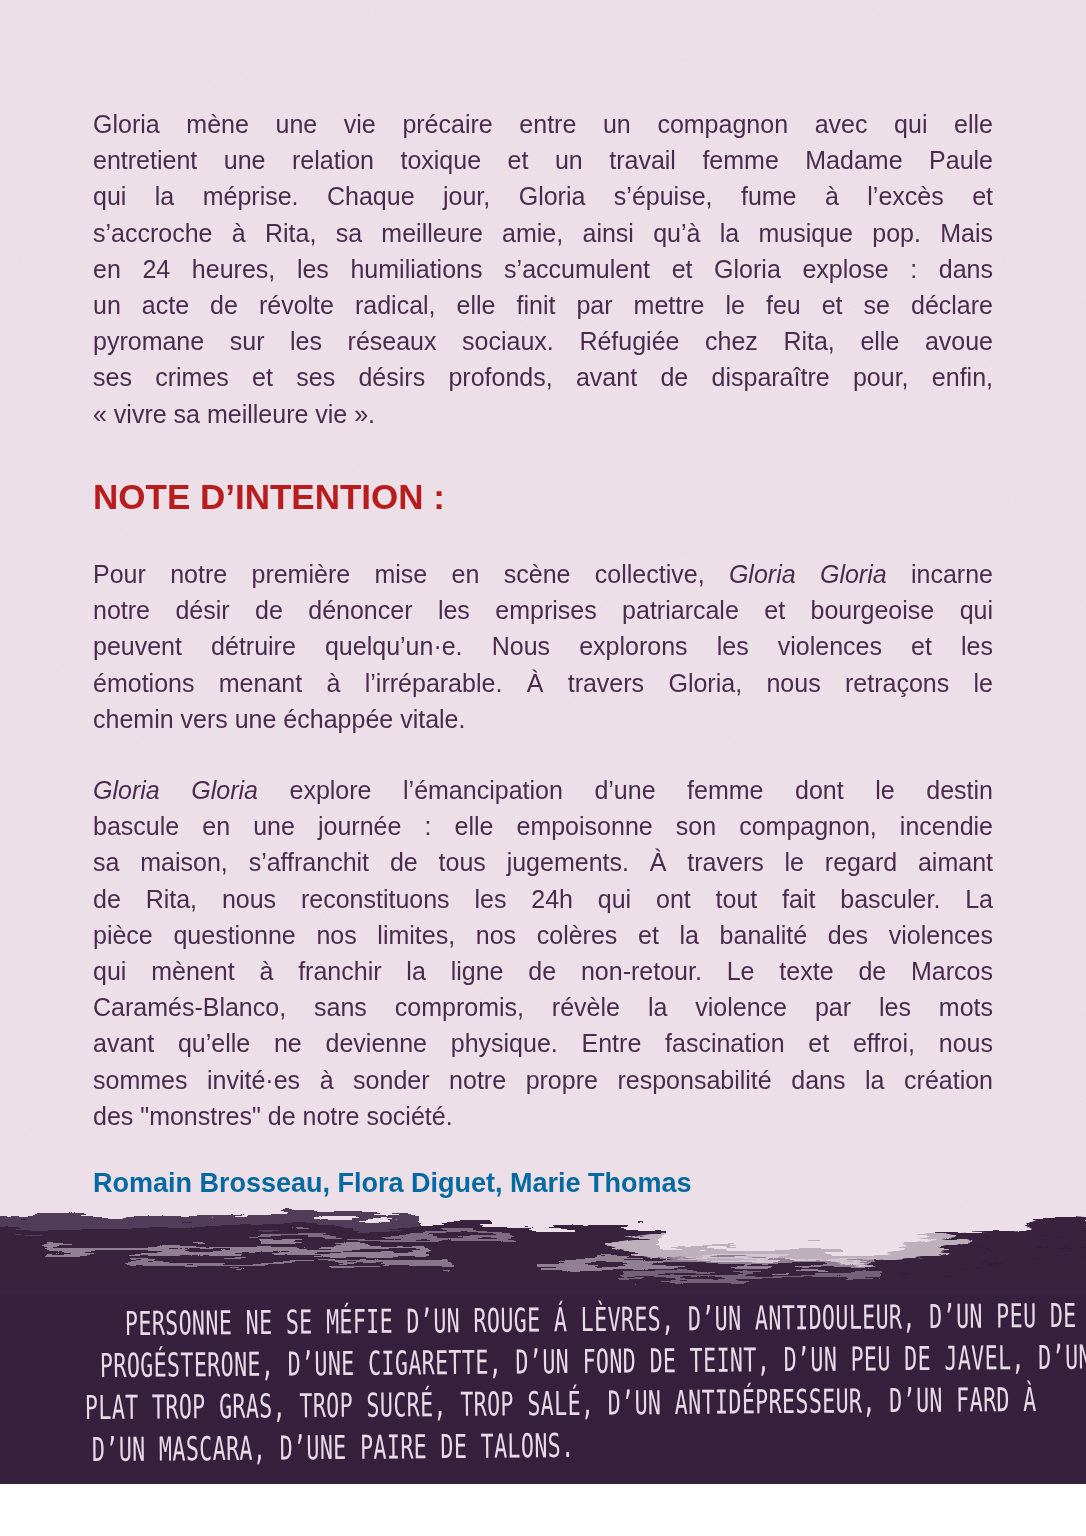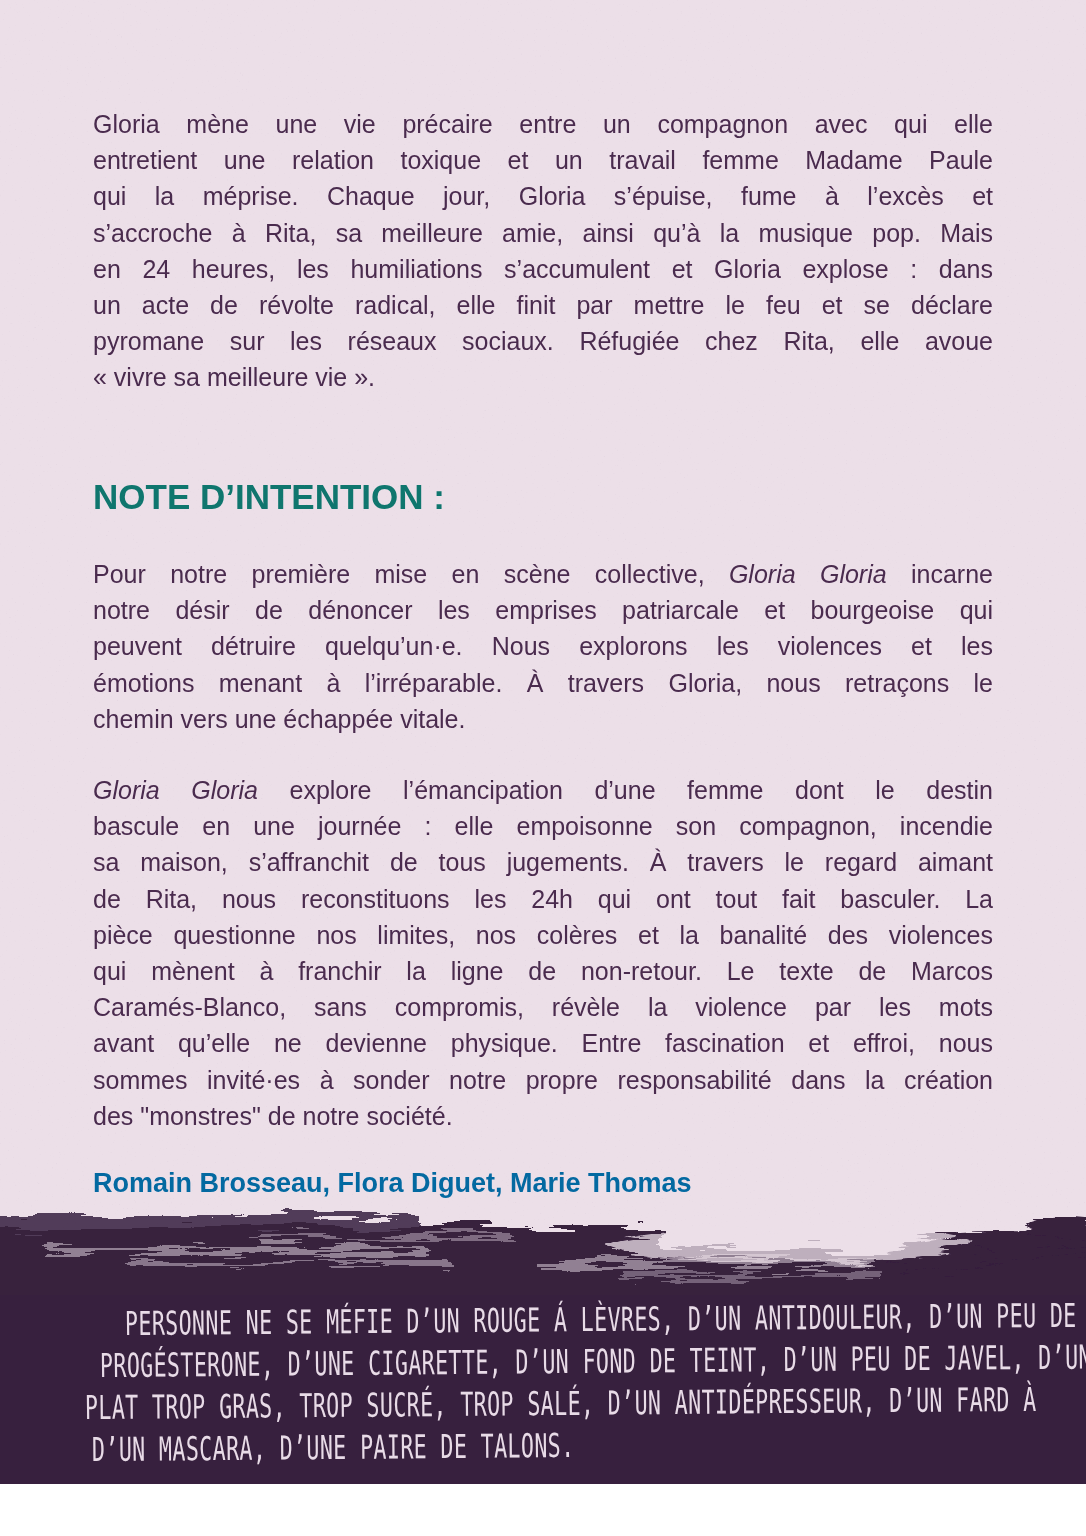--- a/index.html
+++ b/index.html
@@ -17,21 +17,21 @@
     font-size:25px;line-height:36.2px;
     text-align:justify;
     white-space:normal;
   }
   .j{text-align-last:justify;}
   .last{text-align-last:left;}
   .it{font-style:italic;}
   .synopsis{top:106px;}
   .heading{
     position:absolute;left:93px;top:477px;z-index:1;
-    font-size:35px;font-weight:bold;color:#0f766e;
+    font-size:35px;font-weight:bold;color:#b91c1c;
     letter-spacing:0px;
   }
   .intent-p1{top:556px;}
   .intent-p2{top:772px;}
   .authors{
     position:absolute;left:93px;top:1168px;z-index:1;
     font-size:27px;font-weight:bold;color:#0369a1;
   }
   .brush-band{position:absolute;left:0;top:1195px;width:1086px;height:110px;z-index:3;}
   .footer-dark{
@@ -67,20 +67,21 @@
   </svg>
 
   <section class="textcol synopsis" style="position:absolute;top:106px;">
     <div class="bline j">Gloria mène une vie précaire entre un compagnon avec qui elle</div>
     <div class="bline j">entretient une relation toxique et un travail femme Madame Paule</div>
     <div class="bline j">qui la méprise. Chaque jour, Gloria s’épuise, fume à l’excès et</div>
     <div class="bline j">s’accroche à Rita, sa meilleure amie, ainsi qu’à la musique pop. Mais</div>
     <div class="bline j">en 24 heures, les humiliations s’accumulent et Gloria explose : dans</div>
     <div class="bline j">un acte de révolte radical, elle finit par mettre le feu et se déclare</div>
     <div class="bline j">pyromane sur les réseaux sociaux. Réfugiée chez Rita, elle avoue</div>
+    <div class="bline j">ses crimes et ses désirs profonds, avant de disparaître pour, enfin,</div>
     <div class="bline last">« vivre sa meilleure vie ».</div>
   </section>
 
   <h2 class="heading" style="margin:0;">NOTE D’INTENTION :</h2>
 
   <section class="textcol intent-p1" style="position:absolute;top:556px;">
     <div class="bline j"><span>Pour notre première mise en scène collective, </span><i class="it">Gloria Gloria</i><span> incarne</span></div>
     <div class="bline j">notre désir de dénoncer les emprises patriarcale et bourgeoise qui</div>
     <div class="bline j">peuvent détruire quelqu’un·e. Nous explorons les violences et les</div>
     <div class="bline j">émotions menant à l’irréparable. À travers Gloria, nous retraçons le</div>

